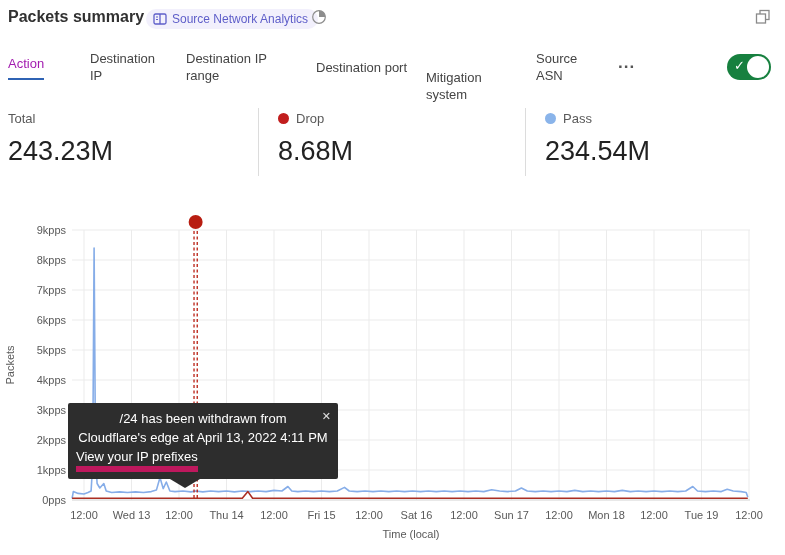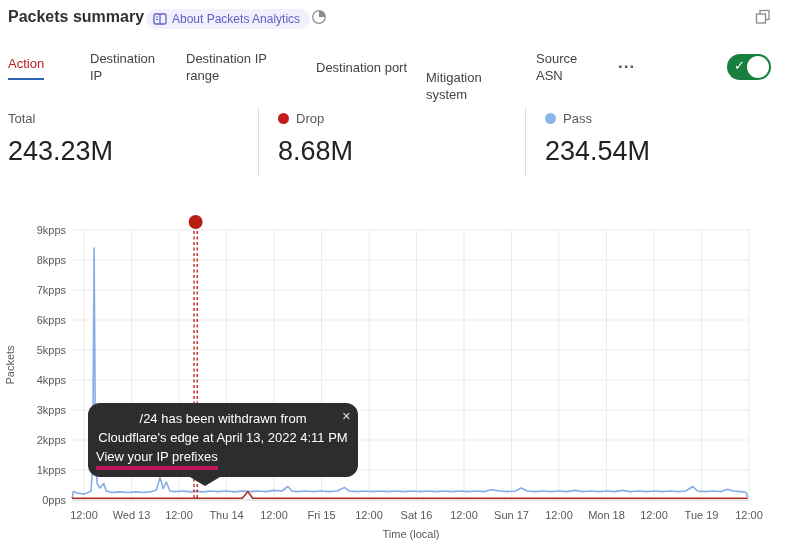--- a/index.html
+++ b/index.html
@@ -12,21 +12,21 @@
   .title { position:absolute; left:8px; top:8px; font-size:16px; font-weight:700; color:#313131; }
   .badge { position:absolute; left:146px; top:9px; height:20px; display:flex; align-items:center; gap:5px;
            background:#f2f0fc; color:#5e5ec9; border-radius:10px; padding:0 10px 0 7px; font-size:12px; cursor:pointer; }
   .pie-icon { position:absolute; left:311px; top:9px; width:16px; height:16px; }
   .expand-icon { position:absolute; right:14px; top:9px; width:16px; height:16px; cursor:pointer; }
 
   
   .tabs { position:absolute; left:0; top:44px; width:785px; height:46px; display:flex; align-items:center; padding-left:8px; }
   .tab { font-size:13px; color:#444; line-height:17px; cursor:pointer; margin-right:18px; }
   .tab .lbl { display:inline-block; }
-  .tab.active .lbl { color:#b91c1c; border-bottom:2px solid #2f63b4; padding-bottom:6px; }
+  .tab.active .lbl { color:#a21caf; border-bottom:2px solid #2f63b4; padding-bottom:6px; }
   .tab.w0{width:40px;} .tab.w1{width:78px;margin-left:24px;} .tab.w2{width:112px;} .tab.w3{width:92px;} .tab.w4{width:92px;margin-top:37px;} .tab.w5{width:58px;}
   .more-btn { font-size:17px; font-weight:700; color:#555; letter-spacing:1px; margin:0 14px 8px 6px; cursor:pointer; }
   .show-annotations { width:82px; font-size:13px; color:#444; line-height:17px; }
   .toggle { margin-left:auto; margin-right:14px; width:44px; height:26px; border-radius:13px; background:#17803f;
             position:relative; cursor:pointer; flex:none; }
   .toggle .check { position:absolute; left:7px; top:4px; color:#fff; font-size:13px; }
   .toggle .knob { position:absolute; right:2px; top:2px; width:22px; height:22px; border-radius:50%; background:#fff; }
 
   
   .stats { position:absolute; left:0; top:105px; width:785px; height:80px; }
@@ -34,45 +34,45 @@
   .stat .stat-head { display:flex; align-items:center; gap:7px; font-size:13px; color:#595959; height:16px; }
   .stat .dot { width:11px; height:11px; border-radius:50%; flex:none; }
   .stat .stat-value { font-size:27px; color:#222; font-weight:500; margin-top:10px; }
   .stat-divider { position:absolute; top:3px; width:1px; height:68px; background:#dcdcdc; }
 
   
   .chart-wrap { position:absolute; left:0; top:205px; width:785px; height:350px; }
   svg text { font-family:"Liberation Sans", sans-serif; }
 
   
-  .tooltip { position:absolute; left:88px; top:403px; width:270px; min-height:67px; background:#2d2d2d; color:#fff;
-             font-size:13px; line-height:19px; padding:6px 8px 7px 8px; border-radius:12px; z-index:5; }
+  .tooltip { position:absolute; left:68px; top:403px; width:270px; min-height:67px; background:#2d2d2d; color:#fff;
+             font-size:13px; line-height:19px; padding:6px 8px 7px 8px; border-radius:2px; z-index:5; }
   .tooltip .tl { text-align:center; }
-  .tooltip .tt-link { display:inline-block; color:#fff; border-bottom:4px solid #be185d; cursor:pointer; }
+  .tooltip .tt-link { display:inline-block; color:#fff; border-bottom:6px solid #be185d; cursor:pointer; }
   .tooltip .tt-close { position:absolute; top:4px; right:7px; font-size:11px; color:#e0e0e0; cursor:pointer; }
   .tooltip .caret { position:absolute; left:102px; bottom:-9px; width:0; height:0;
                     border-left:15px solid transparent; border-right:15px solid transparent; border-top:9px solid #2d2d2d; }
 </style>
 </head>
 <body>
 
 <div class="page">
 
   <div class="header">
     <div class="title">Packets summary</div>
     <div class="badge">
       <span style="display:flex;">
         <svg width="14" height="12" viewBox="0 0 14 12">
             <rect x="1" y="1" width="12" height="10" rx="1.5" fill="none" stroke="#5e5ec9" stroke-width="1.3"></rect>
             <line x1="7" y1="1" x2="7" y2="11" stroke="#5e5ec9" stroke-width="1.3"></line>
             <line x1="3" y1="4" x2="5" y2="4" stroke="#5e5ec9" stroke-width="1"></line>
             <line x1="3" y1="6.5" x2="5" y2="6.5" stroke="#5e5ec9" stroke-width="1"></line>
           </svg>
       </span>
-      <span>About Packets Analytics</span>
+      <span>Source Network Analytics</span>
     </div>
     <span class="pie-icon">
       <svg width="16" height="16" viewBox="0 0 16 16">
           <circle cx="8" cy="8" r="6.3" fill="none" stroke="#8d8d8d" stroke-width="1.2"></circle>
           <path d="M8 8 L8 1.7 A6.3 6.3 0 0 1 14.3 8 Z" fill="#8d8d8d"></path>
         </svg>
     </span>
     <span class="expand-icon">
       <svg width="16" height="16" viewBox="0 0 16 16">
           <rect x="5" y="1.5" width="9" height="9" fill="#fff" stroke="#8a8a8a" stroke-width="1.3"></rect>

